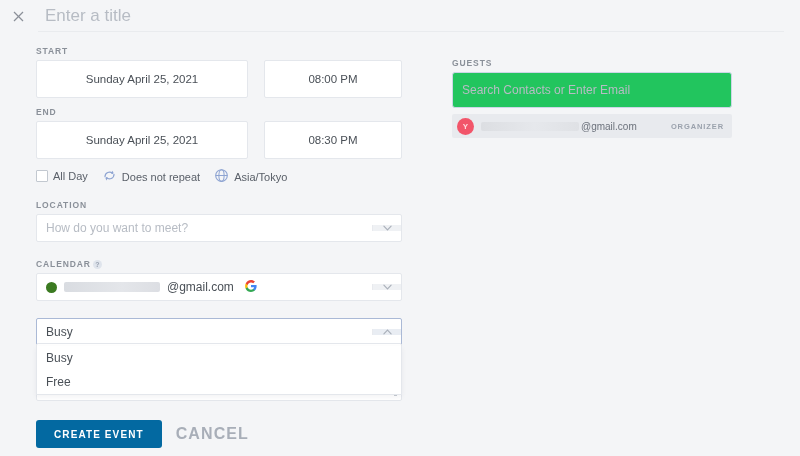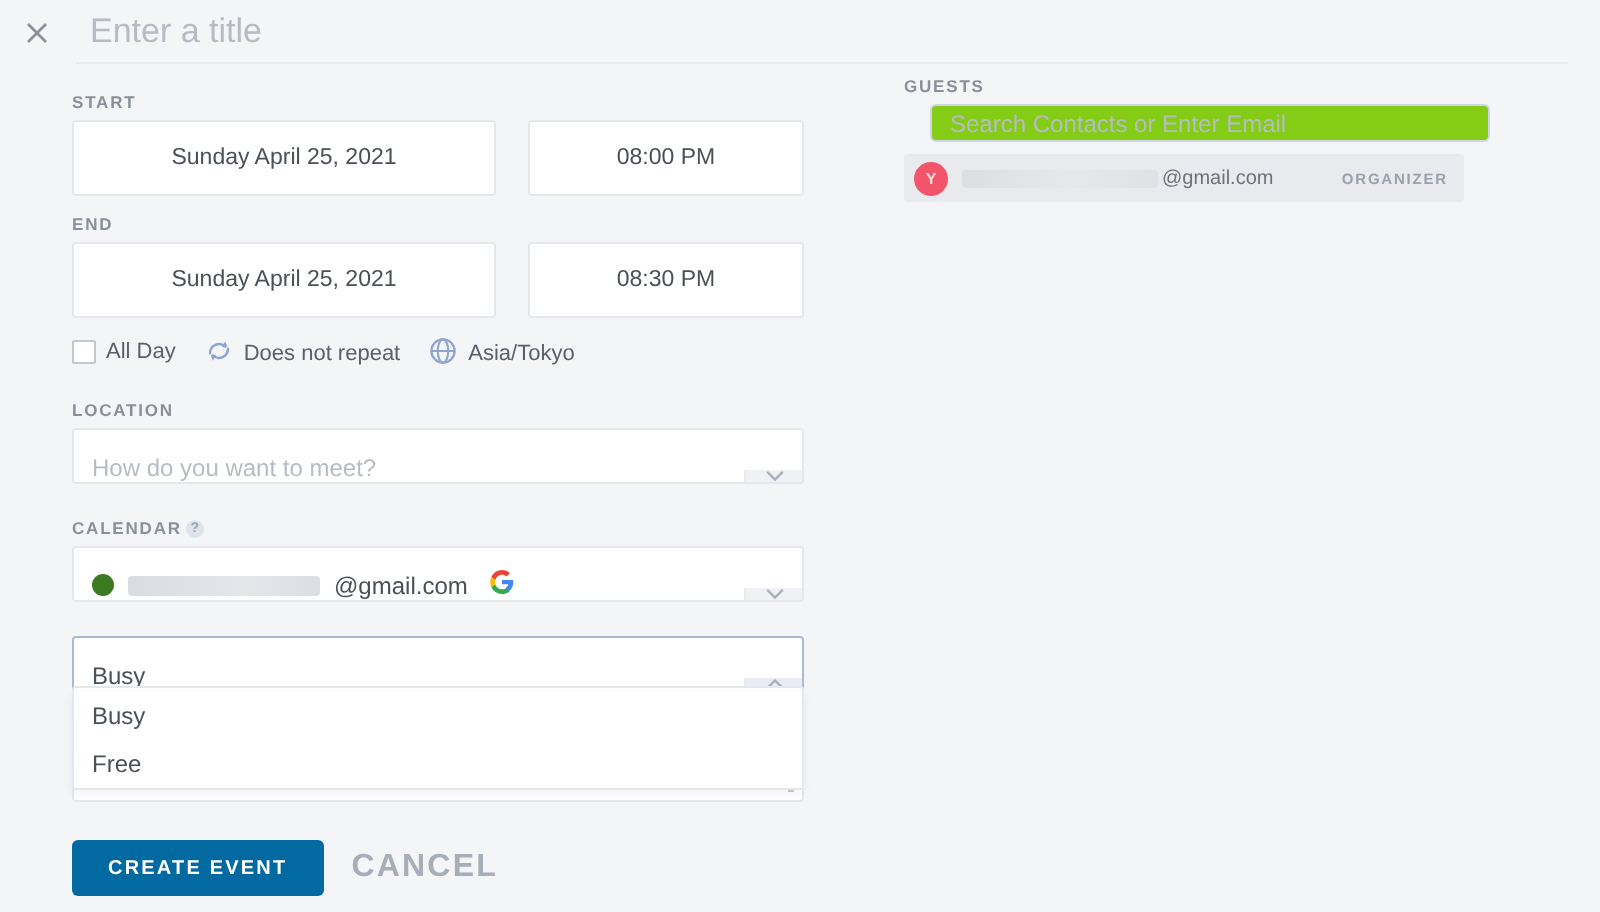--- a/index.html
+++ b/index.html
@@ -69,21 +69,21 @@
     width: 12px; height: 12px; border: 1px solid #c2c8d0;
     background: #fff; border-radius: 1px;
   }
   .icon-circ { width: 15px; height: 15px; flex: 0 0 15px; }
 
   
   .block { margin-top: 17px; }
   .select-shell {
     display: flex; width: 366px; height: 28px;
     border: 1px solid #e4e7ec; border-radius: 2px; background: #fff;
-    align-items: flex-end;
+    align-items: center;
   }
   .select-shell.focused { border-color: #aab9d6; }
   .select-value {
     flex: 1; display: flex; align-items: center; gap: 7px;
     padding-left: 9px; font-size: 12px; color: #4a5057;
   }
   .select-value.placeholder { color: #b7bcc4; }
   .select-arrow {
     width: 29px; background: #eff1f4; border-left: 1px solid #e8eaee;
     display: flex; align-items: center; justify-content: center;
@@ -141,26 +141,26 @@
     letter-spacing: 1.1px; text-transform: uppercase; cursor: pointer;
     font-family: "Liberation Sans", sans-serif;
   }
   .cancel-btn {
     background: none; border: none; color: #a8aeb8; font-size: 16px;
     font-weight: 700; letter-spacing: 1.1px; text-transform: uppercase;
     cursor: pointer; font-family: "Liberation Sans", sans-serif;
   }
 
   
-  .right-col { position: absolute; left: 452px; top: 38px; width: 280px; }
+  .right-col { position: absolute; left: 452px; top: 58px; width: 280px; }
   .guest-search {
-    width: 280px; height: 19px; background: #84cc16;
+    width: 280px; height: 36px; background: #22c55e;
     border: 1px solid #ccd6e6; border-radius: 3px;
     font-family: "Liberation Sans", sans-serif; font-size: 12px;
-    color: #4a5057; padding: 0 9px; outline: none; margin-left: 13px;
+    color: #4a5057; padding: 0 9px; outline: none;
   }
   .guest-search::placeholder { color: #b7bcc4; }
   .guest-row {
     margin-top: 6px; width: 280px; height: 24px; background: #e8eaee;
     border-radius: 2px; display: flex; align-items: center; padding: 0 8px 0 5px;
   }
   .avatar {
     width: 17px; height: 17px; border-radius: 50%; background: #f2556a;
     color: #ffd9de; font-size: 8px; display: flex; align-items: center;
     justify-content: center; flex: 0 0 17px; font-weight: 700;

